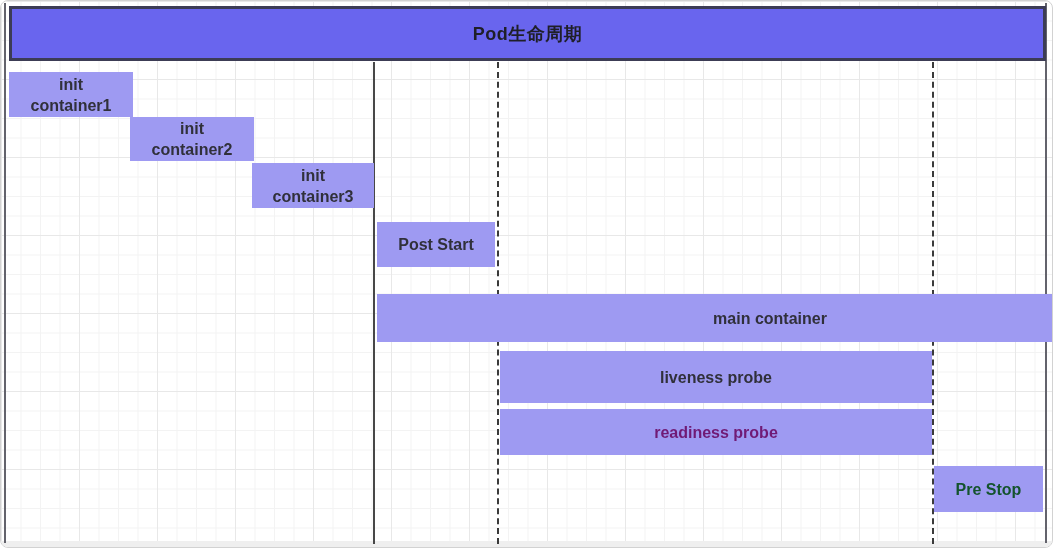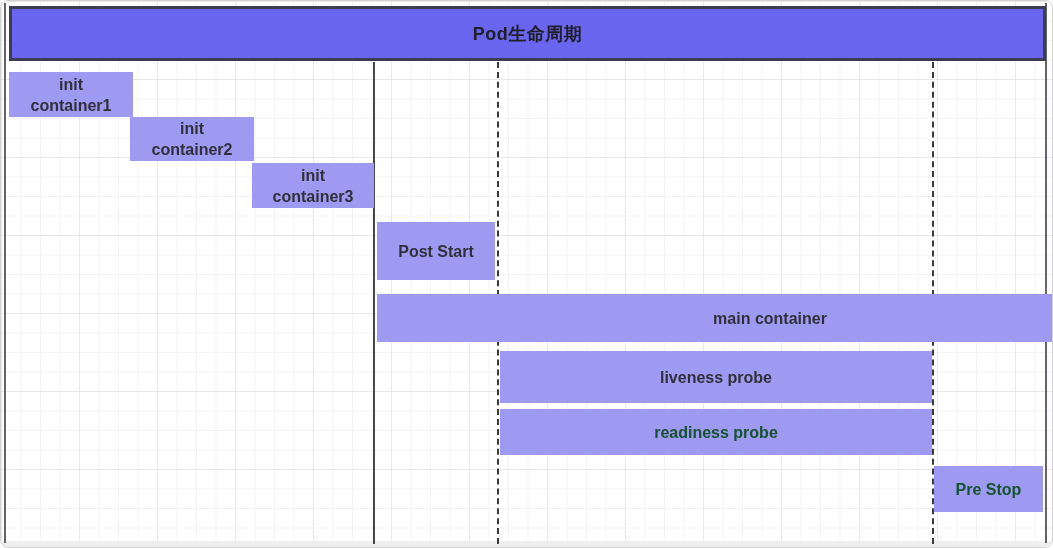--- a/index.html
+++ b/index.html
@@ -67,19 +67,19 @@
   <div id="bars-layer">
       <div class="marker solid" style="left: 372px; background: rgb(71, 71, 71);"></div>
       <div class="marker dashed" style="left: 496px; border-left: 2px dashed rgb(58, 58, 58);"></div>
       <div class="marker dashed" style="left: 931px; border-left: 2px dashed rgb(58, 58, 58);"></div>
       <div class="bar" style="left: 8px; top: 71px; width: 124px; height: 45px; background: rgb(158, 154, 242); color: rgb(48, 48, 58);">init
 container1</div>
       <div class="bar" style="left: 129px; top: 116px; width: 124px; height: 44px; background: rgb(158, 154, 242); color: rgb(48, 48, 58);">init
 container2</div>
       <div class="bar" style="left: 251px; top: 162px; width: 122px; height: 45px; background: rgb(158, 154, 242); color: rgb(48, 48, 58);">init
 container3</div>
-      <div class="bar" style="left: 376px; top: 221px; width: 118px; height: 58px; background: rgb(158, 154, 242); color: rgb(48, 48, 58);">Post Start</div>
+      <div class="bar" style="left: 376px; top: 221px; width: 118px; height: 45px; background: rgb(158, 154, 242); color: rgb(48, 48, 58);">Post Start</div>
       <div class="bar" style="left: 376px; top: 293px; width: 786px; height: 48px; background: rgb(158, 154, 242); color: rgb(48, 48, 58);">main container</div>
       <div class="bar" style="left: 499px; top: 350px; width: 432px; height: 52px; background: rgb(158, 154, 242); color: rgb(48, 48, 58);">liveness probe</div>
-      <div class="bar" style="left: 499px; top: 408px; width: 432px; height: 46px; background: rgb(158, 154, 242); color: #14532d;">readiness probe</div>
+      <div class="bar" style="left: 499px; top: 408px; width: 432px; height: 46px; background: rgb(158, 154, 242); color: #701a75;">readiness probe</div>
       <div class="bar" style="left: 933px; top: 465px; width: 109px; height: 46px; background: rgb(158, 154, 242); color: #14532d;">Pre Stop</div>
     </div>
 </div>
 
 </body></html>

